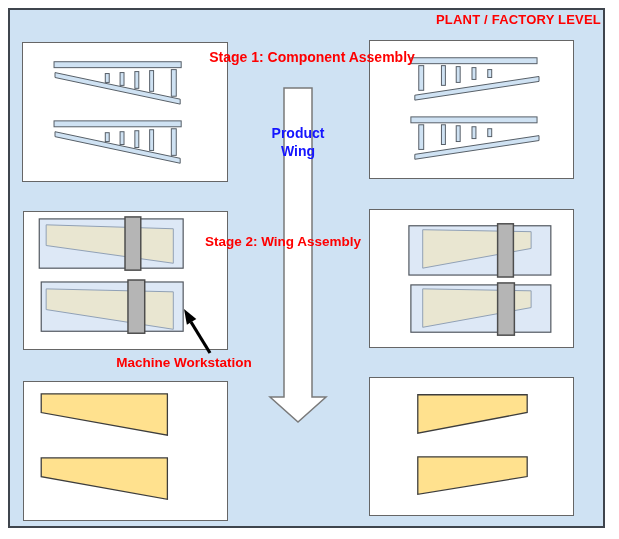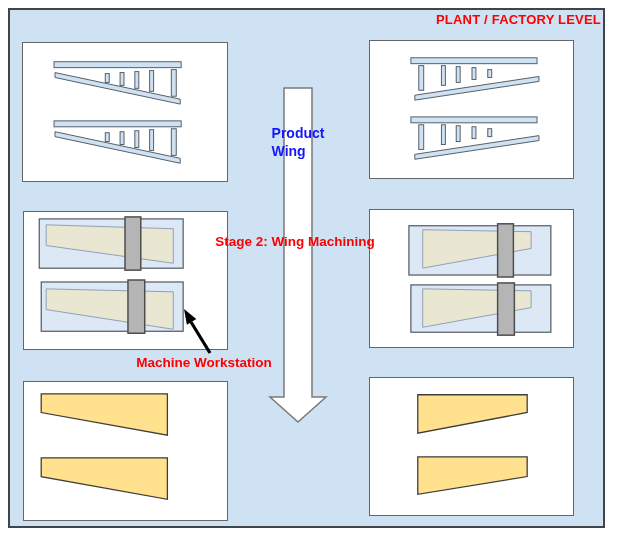--- a/index.html
+++ b/index.html
@@ -10,30 +10,30 @@
   .panel { position:absolute; background:var(--panel); border:1px solid var(--panel_border); }
   .panel svg { display:block; width:100%; height:100%; }
   #panel-s1l { left:22px;  top:42px;  width:206px; height:140px; }
   #panel-s1r { left:369px; top:40px;  width:205px; height:139px; }
   #panel-s2l { left:23px;  top:211px; width:205px; height:139px; }
   #panel-s2r { left:369px; top:209px; width:205px; height:139px; }
   #panel-s3l { left:23px;  top:381px; width:205px; height:140px; }
   #panel-s3r { left:369px; top:377px; width:205px; height:139px; }
 
   .lbl { position:absolute; font-weight:bold; white-space:nowrap; }
-  .red  { color:var(--label_red);margin-left:12px; }
+  .red  { color:var(--label_red); }
   .blue { color:var(--label_blue); }
   .stage { font-size:13.5px; }
   #lbl-title { right:18px; top:12px; font-size:13px; letter-spacing:.2px; }
   #lbl-s1 { left:312px; top:49px;  transform:translateX(-50%); font-size:14px; }
   #lbl-s2 { left:283px; top:234px; transform:translateX(-50%); }
   #lbl-s3 { left:282px; top:433px; transform:translateX(-50%); }
-  #lbl-mw { left:192px; top:355px; transform:translateX(-50%); }
+  #lbl-mw { left:184px; top:355px; transform:translateX(-50%); }
   #lbl-pf { left:298px; top:124px; transform:translateX(-50%); font-size:14px;
-            line-height:18px; }
+            text-align:center; line-height:18px; }
 
   svg .bar     { fill:var(--component_fill);     stroke:var(--component_border); stroke-width:1; }
   svg .station { fill:var(--station_fill);       stroke:var(--station_border);   stroke-width:1.2; }
   svg .rawwing { fill:var(--wing_raw_fill);      stroke:var(--wing_raw_border);  stroke-width:1; }
   svg .machine { fill:var(--machine_fill);       stroke:var(--machine_border);   stroke-width:1.5; }
   svg .finwing { fill:var(--wing_finished_fill); stroke:var(--wing_finished_border); stroke-width:1.3; }
   .flowarrow { position:absolute; left:266px; top:86px; }
   .flowarrow polygon { fill:var(--flow_arrow_fill); stroke:var(--flow_arrow_border); stroke-width:1.5; }
   .pointer { position:absolute; left:173px; top:299px; }
   .pointer line { stroke:var(--pointer_black); stroke-width:3.2; }
@@ -138,19 +138,20 @@
   <svg class="flowarrow" width="64" height="340" viewBox="0 0 64 340">
     <polygon points="18,2 46,2 46,311 60,311 32,336 4,311 18,311"></polygon>
   </svg>
 
   <svg class="pointer" width="48" height="62" viewBox="0 0 48 62">
     <line x1="37" y1="54" x2="18" y2="23"></line>
     <polygon points="11,10 23.3,20.1 13.9,25.7"></polygon>
   </svg>
 
   <div class="lbl red" id="lbl-title">PLANT / FACTORY LEVEL</div>
-  <div class="lbl red stage" id="lbl-s2">Stage 2: Wing Machining</div>
+  <div class="lbl red stage" id="lbl-s1">Stage 1: Component Assembly</div>
+  <div class="lbl red stage" id="lbl-s2">Stage 2: Wing Assembly</div>
   <div class="lbl red stage" id="lbl-mw">Machine Workstation</div>
   <div class="lbl blue" id="lbl-pf">
     <div>Product</div>
     <div>Wing</div>
   </div>
 </div>
 
 </body></html>

